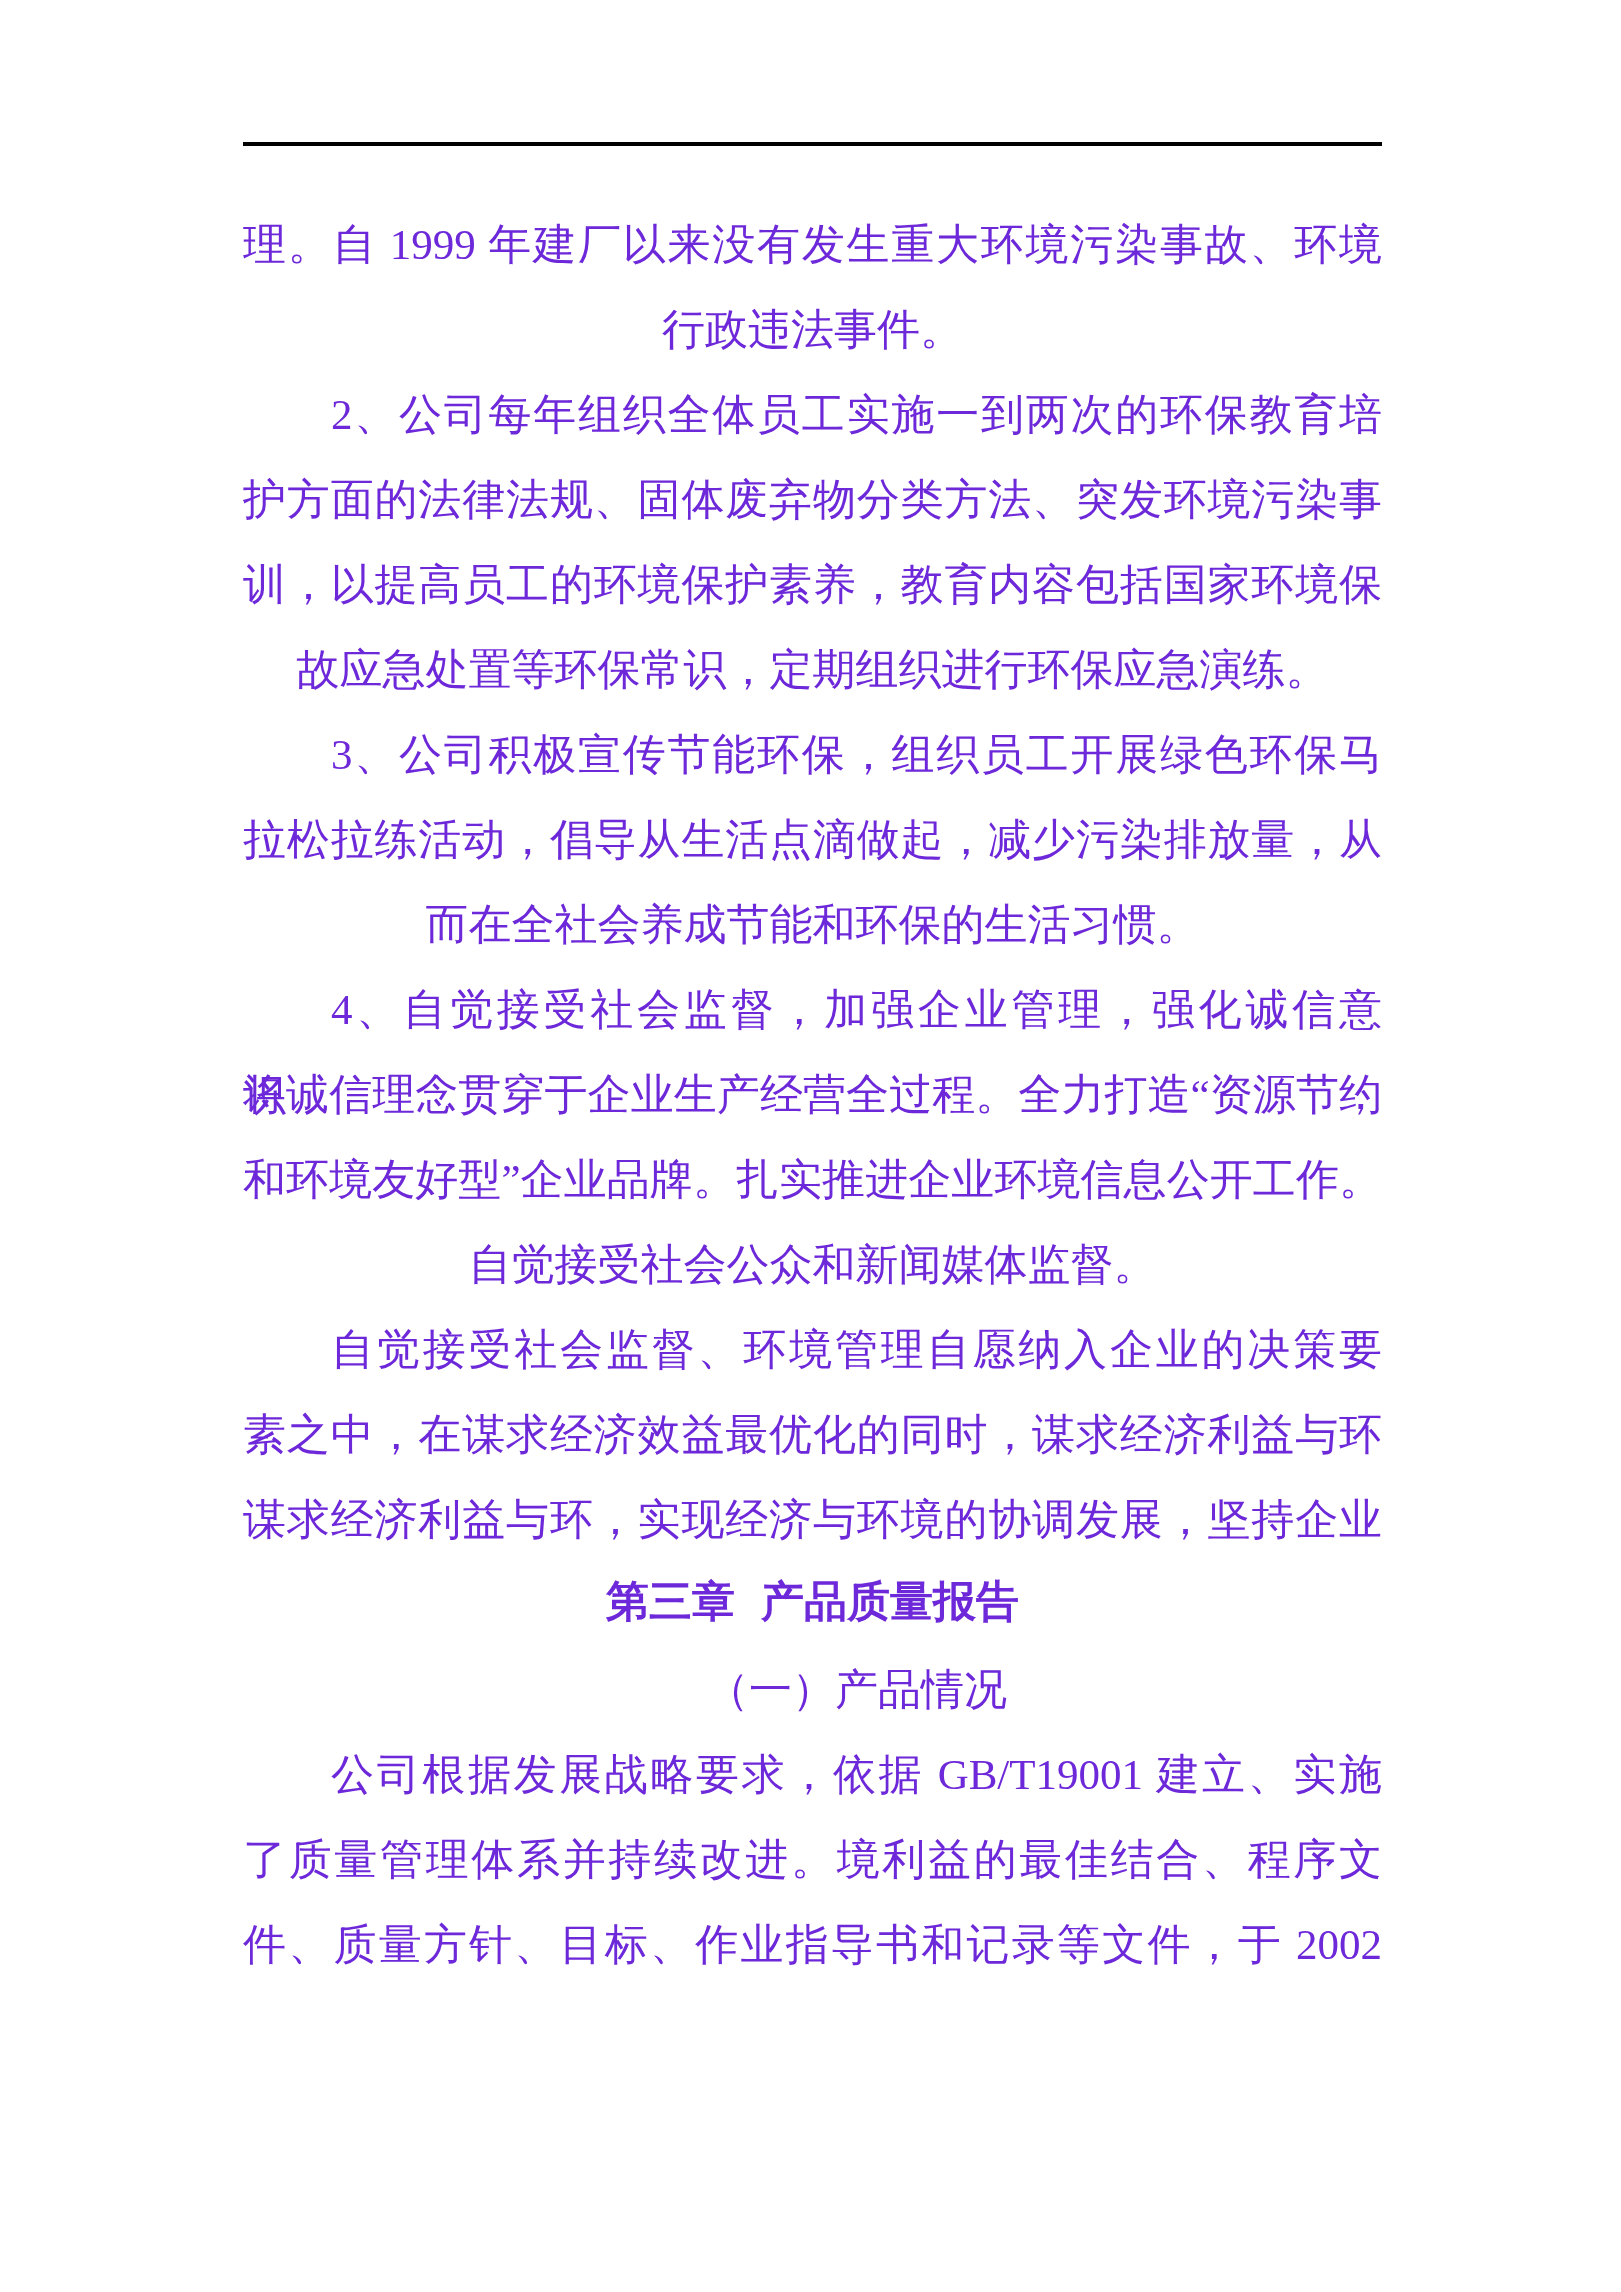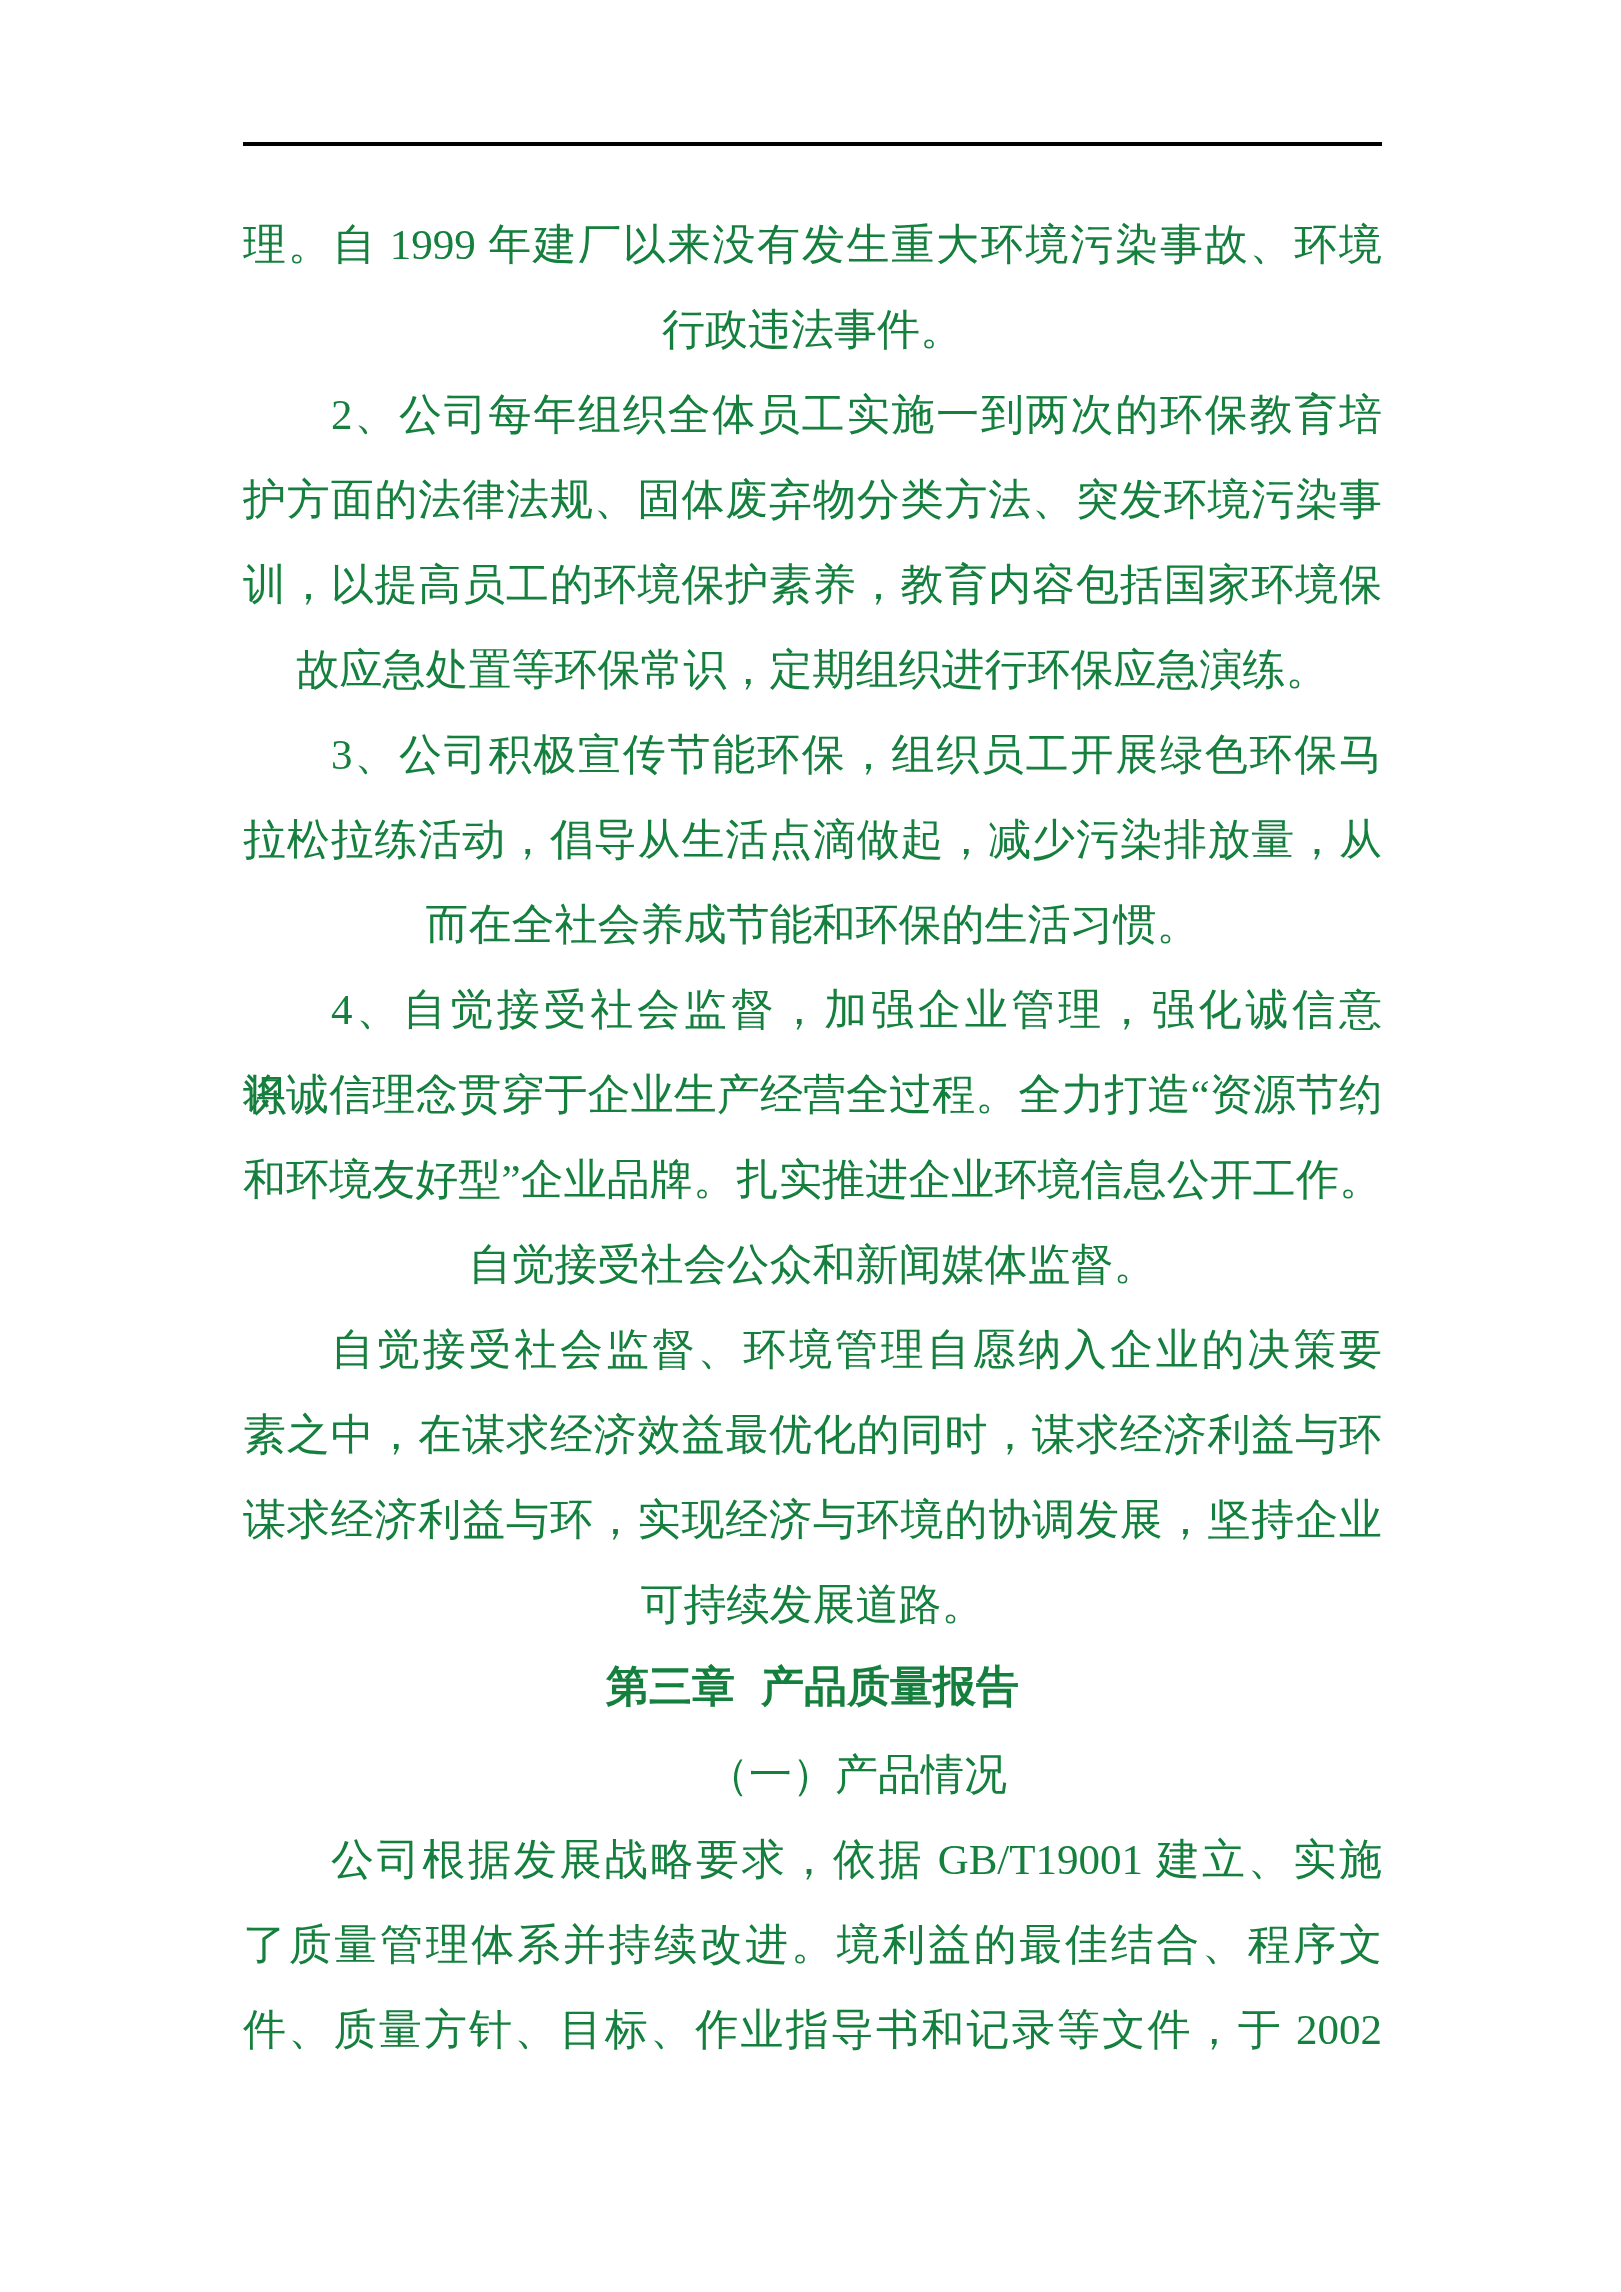--- a/index.html
+++ b/index.html
@@ -27,21 +27,21 @@
     position: absolute;
     left: 243px;
     top: 202px;
     width: 1139px;
   }
   .ln {
     height: 85px;
     line-height: 85px;
     font-size: 43px;
     font-family: "Liberation Serif", "DejaVu Serif", serif;
-    color: #15803d;
+    color: #6d28d9;
     white-space: nowrap;
   }
   
   .jfull {
     white-space: normal;
     text-align: justify;
     text-align-last: justify;
   }
   
   .jend {
@@ -73,21 +73,20 @@
     <div class="ln jfull indent">3、公司积极宣传节能环保，组织员工开展绿色环保马</div>
     <div class="ln jfull">拉松拉练活动，倡导从生活点滴做起，减少污染排放量，从</div>
     <div class="ln jend">而在全社会养成节能和环保的生活习惯。</div>
     <div class="ln jfull indent">4、自觉接受社会监督，加强企业管理，强化诚信意识，</div>
     <div class="ln jfull">将诚信理念贯穿于企业生产经营全过程。全力打造“资源节约</div>
     <div class="ln jfull">和环境友好型”企业品牌。扎实推进企业环境信息公开工作。</div>
     <div class="ln jend">自觉接受社会公众和新闻媒体监督。</div>
     <div class="ln jfull indent">自觉接受社会监督、环境管理自愿纳入企业的决策要</div>
     <div class="ln jfull">素之中，在谋求经济效益最优化的同时，谋求经济利益与环</div>
     <div class="ln jfull">谋求经济利益与环，实现经济与环境的协调发展，坚持企业</div>
-    <div class="ln jend">可持续发展道路。</div>
     <div class="ln heading">第三章  产品质量报告</div>
     <div class="ln jend indent">（一）产品情况</div>
     <div class="ln jfull indent">公司根据发展战略要求，依据 GB/T19001 建立、实施</div>
     <div class="ln jfull">了质量管理体系并持续改进。境利益的最佳结合、程序文</div>
     <div class="ln jfull">件、质量方针、目标、作业指导书和记录等文件，于 2002</div>
   </div>
 </div>
 
 
 </body></html>

